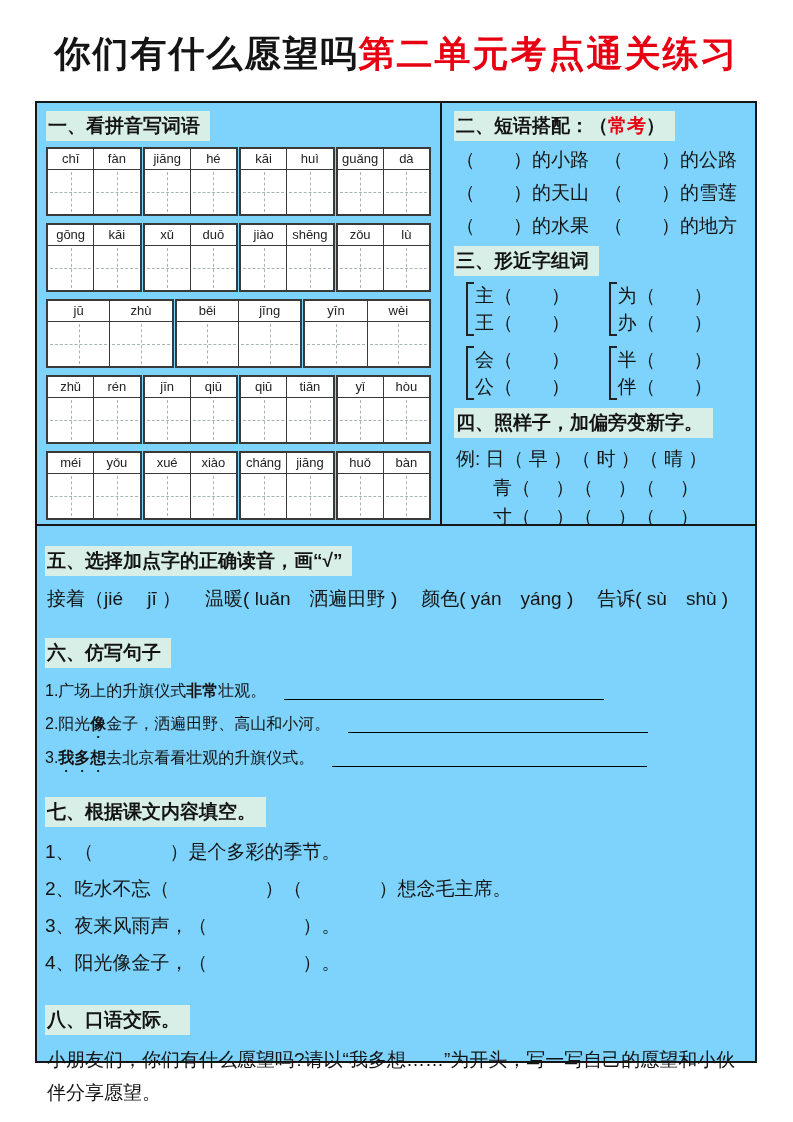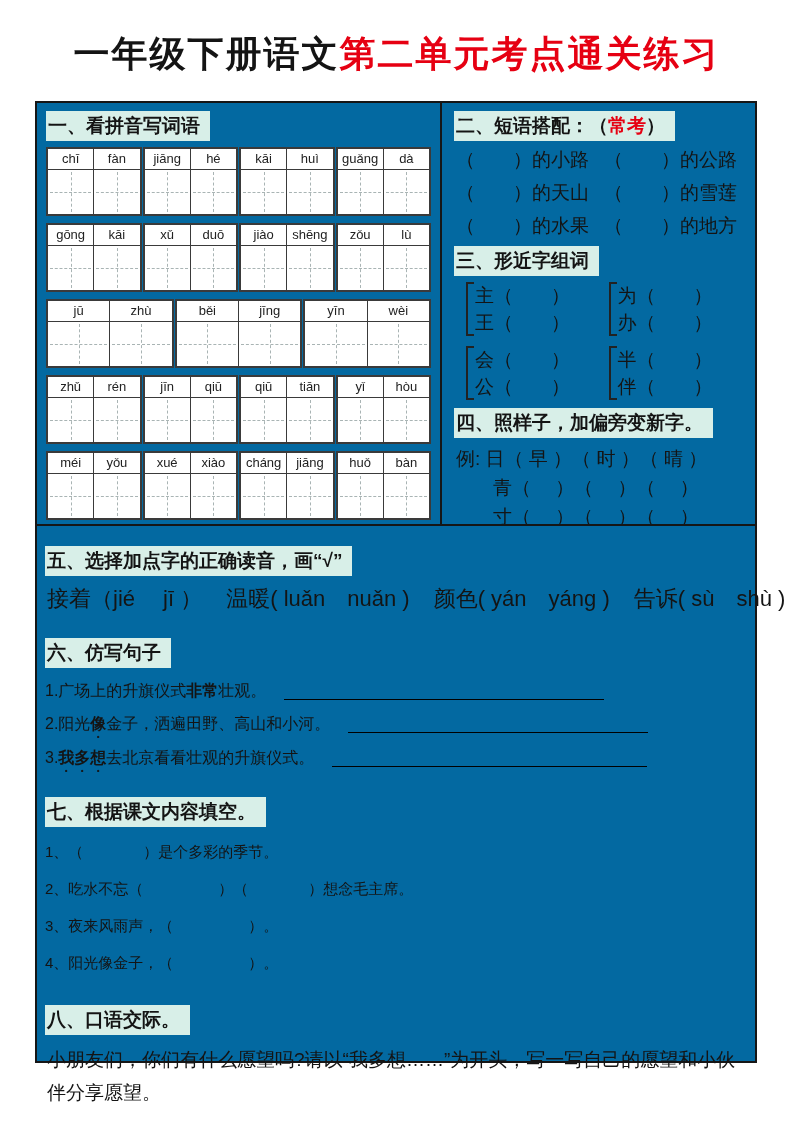--- a/index.html
+++ b/index.html
@@ -1,20 +1,20 @@
 <!DOCTYPE html>
 <html><head>
 <meta charset="utf-8">
 <style>
   *{box-sizing:border-box;margin:0;padding:0}
   html,body{width:793px;background:#ffffff}
   body{height:1122px;font-family:"Liberation Sans",sans-serif;color:#141414;position:relative;overflow:hidden}
   .title{text-align:center;padding-top:30px;font-size:36px;font-weight:bold;letter-spacing:2px;font-family:"Liberation Sans",sans-serif}
   .red{color:#e60012}
-  .main-box{margin:22px 0 0 35px;width:722px;height:962px;border:2px solid #161616;display:flex;flex-direction:column;background:#0369a1}
+  .main-box{margin:22px 0 0 35px;width:722px;height:962px;border:2px solid #161616;display:flex;flex-direction:column;background:#7dd3fc}
   .top{display:flex;border-bottom:2px solid #161616;height:423px;flex:0 0 auto}
   .leftcol{width:405px;border-right:2px solid #161616;padding:6px 9px;overflow:hidden}
   .rightcol{flex:1;padding:6px 10px 16px 12px;overflow:hidden}
   .sechead{display:inline-block;background:#d8efe8;font-weight:bold;font-size:19px;line-height:24px;padding:3px 10px 3px 2px;margin:2px 0 6px}
   
   .pgrid-row{display:flex;gap:1px;margin-bottom:7px}
   .pblock{flex:1;border:2px solid #3a3a3a;background:#fff}
   .prow{display:flex;border-bottom:1.5px solid #3a3a3a}
   .psyl{flex:1;text-align:center;font-size:13px;line-height:20px;color:#222;white-space:nowrap;overflow:hidden}
   .psyl + .psyl{border-left:1.5px solid #3a3a3a}
@@ -29,37 +29,37 @@
   .s3grid{display:grid;grid-template-columns:1fr 1fr;row-gap:10px;column-gap:6px;margin:0 0 6px 12px}
   .s3group{display:flex;align-items:center}
   .bracket{width:8px;height:54px;border:2px solid #222;border-right:none;margin-right:1px;flex:0 0 auto}
   .s3line{font-size:19px;line-height:27px;white-space:nowrap}
   
   .s4rows{margin-left:2px}
   .s4row{font-size:19px;line-height:29px;white-space:nowrap}
   .s4row.indent{margin-left:37px}
   
   .sec{padding:18px 10px 0 8px}
-  .s5line{display:flex;gap:24px;font-size:22px;line-height:30px;padding:2px 0 4px 2px;white-space:nowrap}
+  .s5line{display:flex;gap:24px;font-size:19px;line-height:30px;padding:2px 0 4px 2px;white-space:nowrap}
   .s6rows{padding-bottom:2px}
   .s6row{display:flex;font-size:16px;line-height:33px;white-space:nowrap}
   .bold{font-weight:bold}
   .dotted{-webkit-text-emphasis:filled dot;-webkit-text-emphasis-position:under left;text-emphasis:filled dot;text-emphasis-position:under left}
   .ansline{display:inline-block;border-bottom:1.6px solid #000;height:26px;margin-left:18px;flex:0 0 auto}
   .s7rows{padding-bottom:4px}
-  .s7row{font-size:15px;line-height:37px;white-space:nowrap}
+  .s7row{font-size:19px;line-height:37px;white-space:nowrap}
   .s8p{font-size:19px;line-height:33px;padding:2px 4px 0 2px}
   .bottomlines{padding:0 8px}
   .fullline{border-bottom:2px solid #000;height:30px;margin:0 4px}
   .fullline.first{margin-top:16px;height:20px}
 </style>
 </head>
 <body>
 
-<div class="title"><span>一年级下册语文</span><span class="red">第二单元考点通关练习</span></div>
+<div class="title"><span>你们有什么愿望吗</span><span class="red">第二单元考点通关练习</span></div>
 
 <div class="main-box">
   <div class="top">
     <div class="leftcol">
       <div class="sechead">一、看拼音写词语</div>
       <div>
           <div class="pgrid-row">
             <div class="pblock">
               <div class="prow">
                 <span class="psyl">chī</span>
@@ -308,21 +308,21 @@
           <div class="s4row indent">青（　 ）（　 ）（　 ）</div>
           <div class="s4row indent">寸（　 ）（　 ）（　 ）</div>
         </div>
     </div>
   </div>
 
   <div class="sec">
     <div class="sechead">五、选择加点字的正确读音，画“√”</div>
     <div class="s5line">
         <span class="s5item">接着（jié　 jī ）</span>
-        <span class="s5item">温暖( luǎn　nuǎn )</span>
+        <span class="s5item">温暖( luǎn　洒遍田野 )</span>
         <span class="s5item">颜色( yán　yáng )</span>
         <span class="s5item">告诉( sù　shù )</span>
       </div>
   </div>
 
   <div class="sec">
     <div class="sechead">六、仿写句子</div>
     <div class="s6rows">
         <div class="s6row">
           <span>1.广场上的升旗仪式</span>

